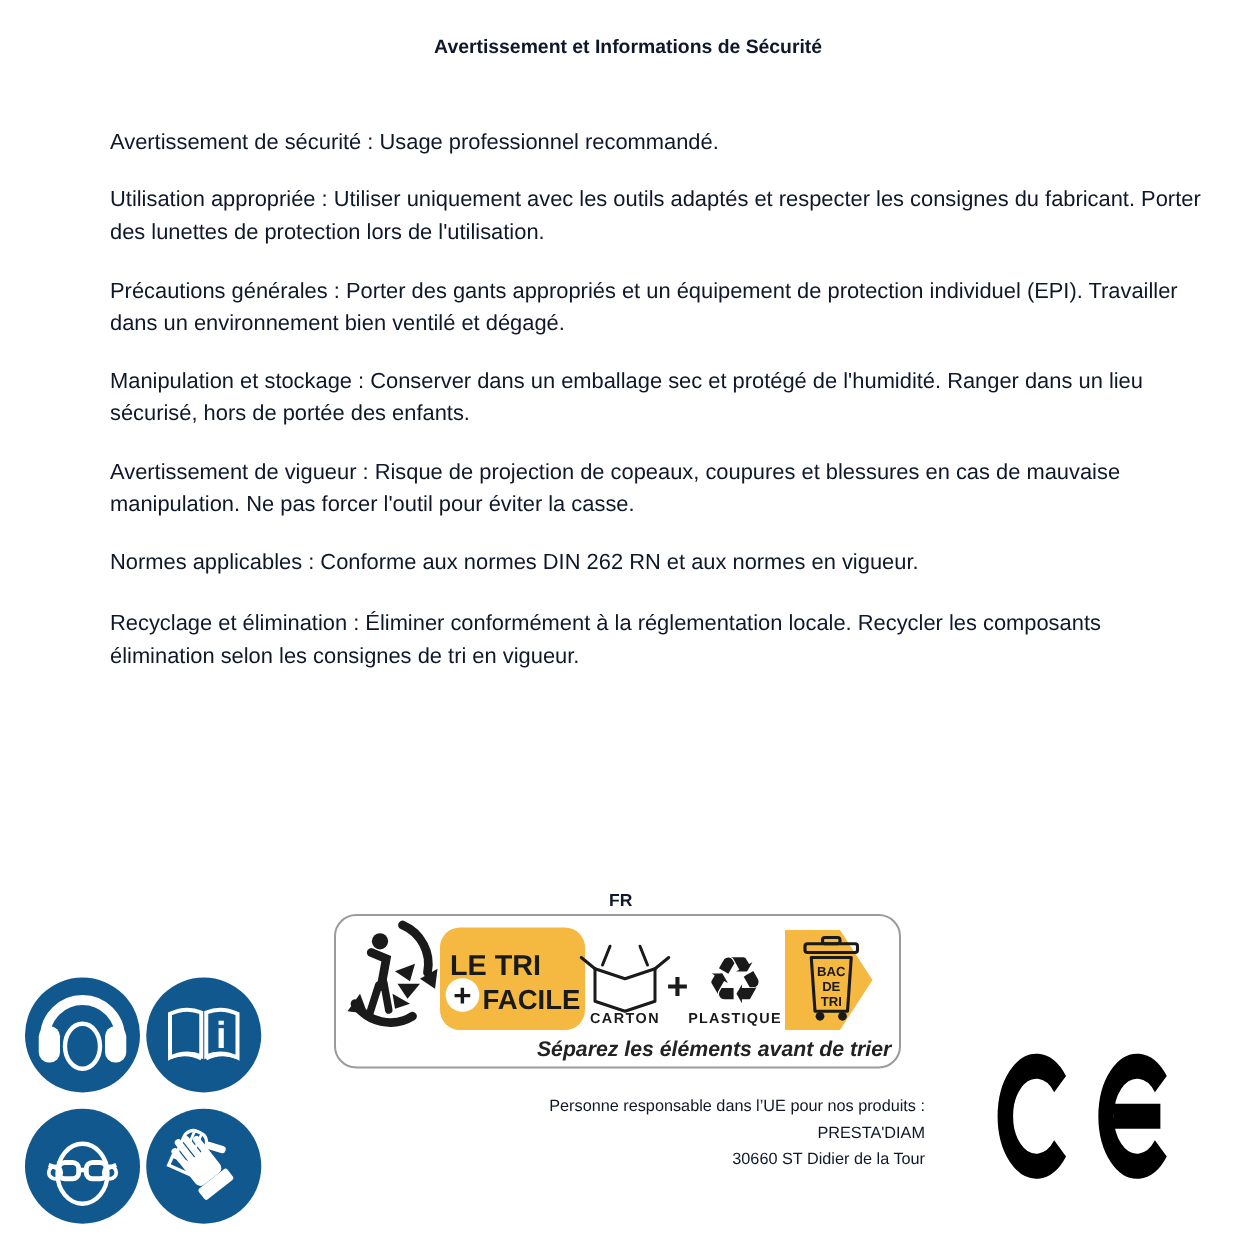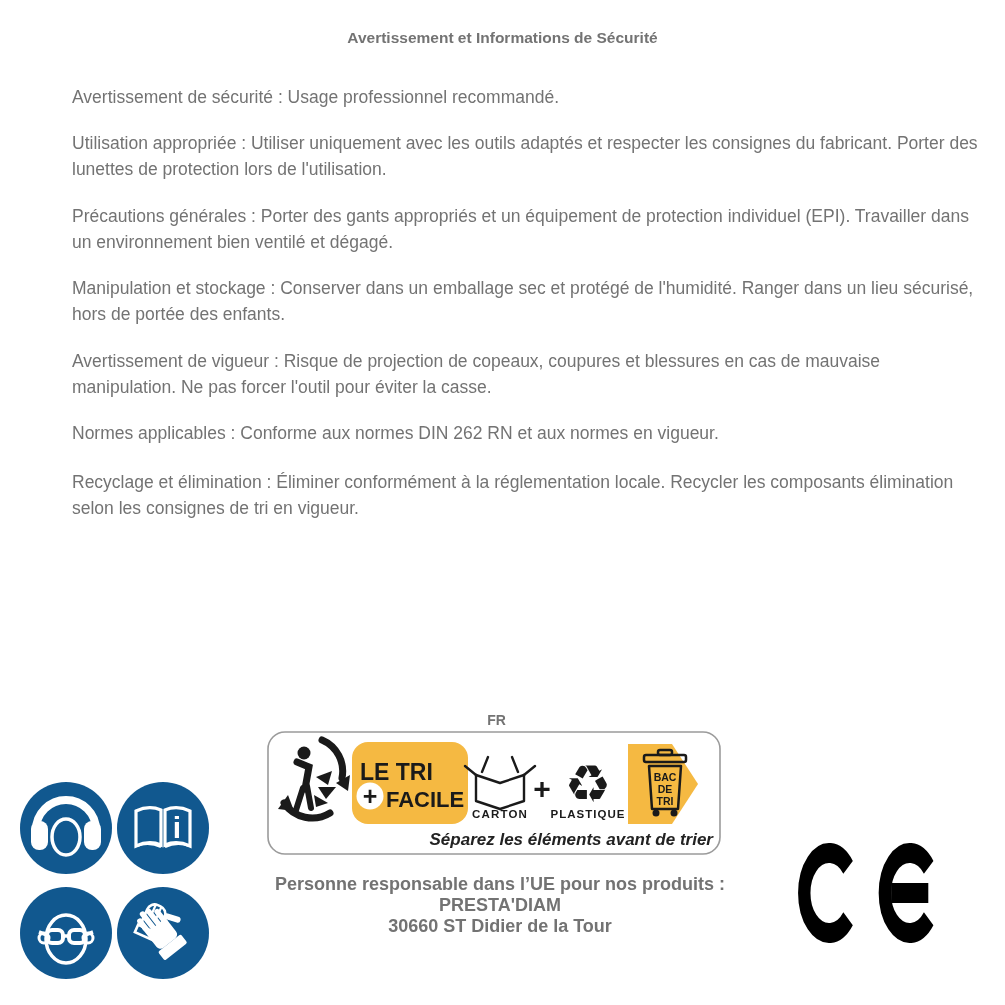--- a/index.html
+++ b/index.html
@@ -1,27 +1,27 @@
 <!DOCTYPE html>
 <html><head>
 <meta charset="utf-8">
 <style>
   html,body{margin:0;padding:0;background:#fff;}
   .page{position:relative;width:1005px;height:1005px;background:#fff;overflow:hidden;
-        font-family:"Liberation Sans",sans-serif;color:#737373;}
+        font-family:"Liberation Sans",sans-serif;color:#0f172a;}
   .doc-title{position:absolute;top:29px;left:0;width:100%;text-align:center;
              font-weight:bold;font-size:15.5px;}
   .body-text{position:absolute;left:72px;top:0;width:912px;}
-  .body-text p{position:absolute;left:0;right:0;margin:0;font-size:17.5px;line-height:26px;}
+  .body-text p{position:absolute;left:0;right:0;margin:16px;font-size:17.5px;line-height:26px;}
   .p0{top:84px}.p1{top:130px}.p2{top:203px}.p3{top:275px}.p4{top:348px}.p5{top:420px}.p6{top:469px}
   .banner-wrap{position:absolute;left:266px;top:712px;width:458px;height:150px;}
   .fr-label{font-weight:bold;font-size:14px;margin-left:3px;text-align:center;}
   .banner-svg{position:absolute;left:0;top:19px;}
-  .address{position:absolute;left:260px;top:874px;width:480px;text-align:center;
-           font-weight:bold;font-size:18px;line-height:21px;}
+  .address{position:absolute;left:260px;top:874px;width:480px;text-align:right;
+           font-weight:normal;font-size:13px;line-height:21px;}
   .safety-icon{position:absolute;}
   .ce-svg{position:absolute;left:795px;top:838px;}
 </style>
 </head>
 <body>
 
 <div class="page">
 
   <div class="doc-title">Avertissement et Informations de Sécurité</div>
 

